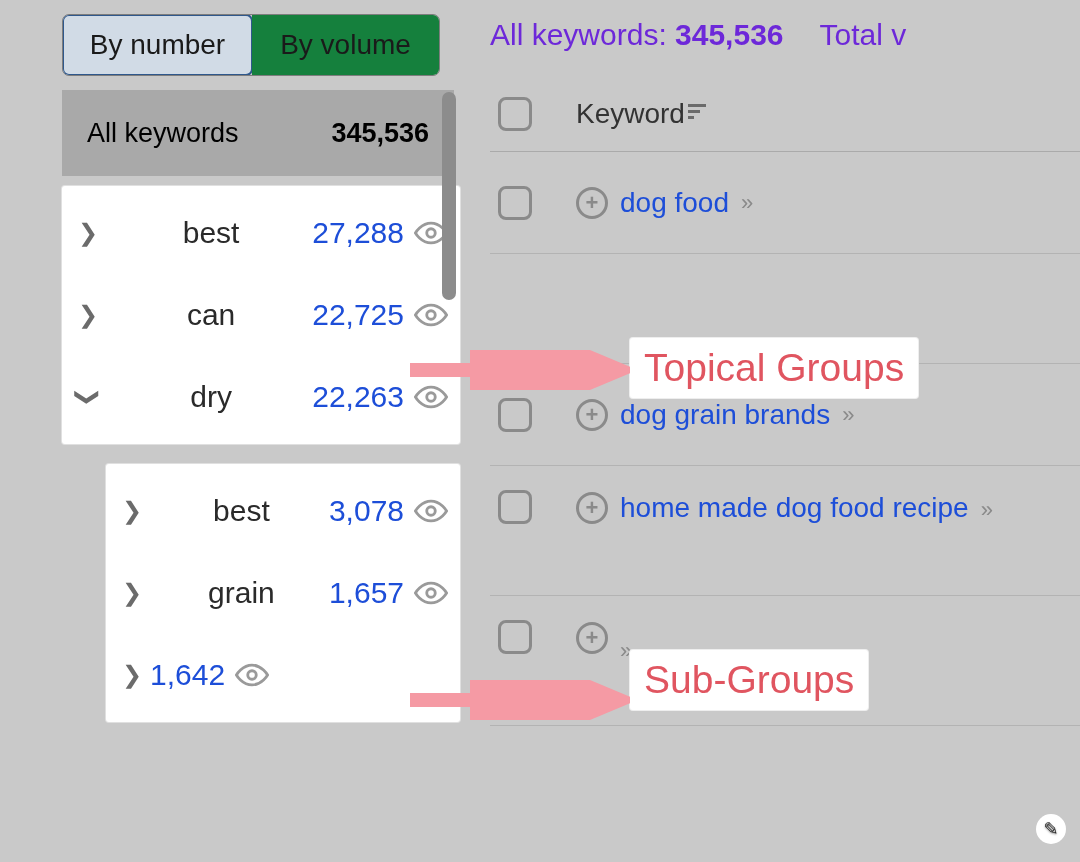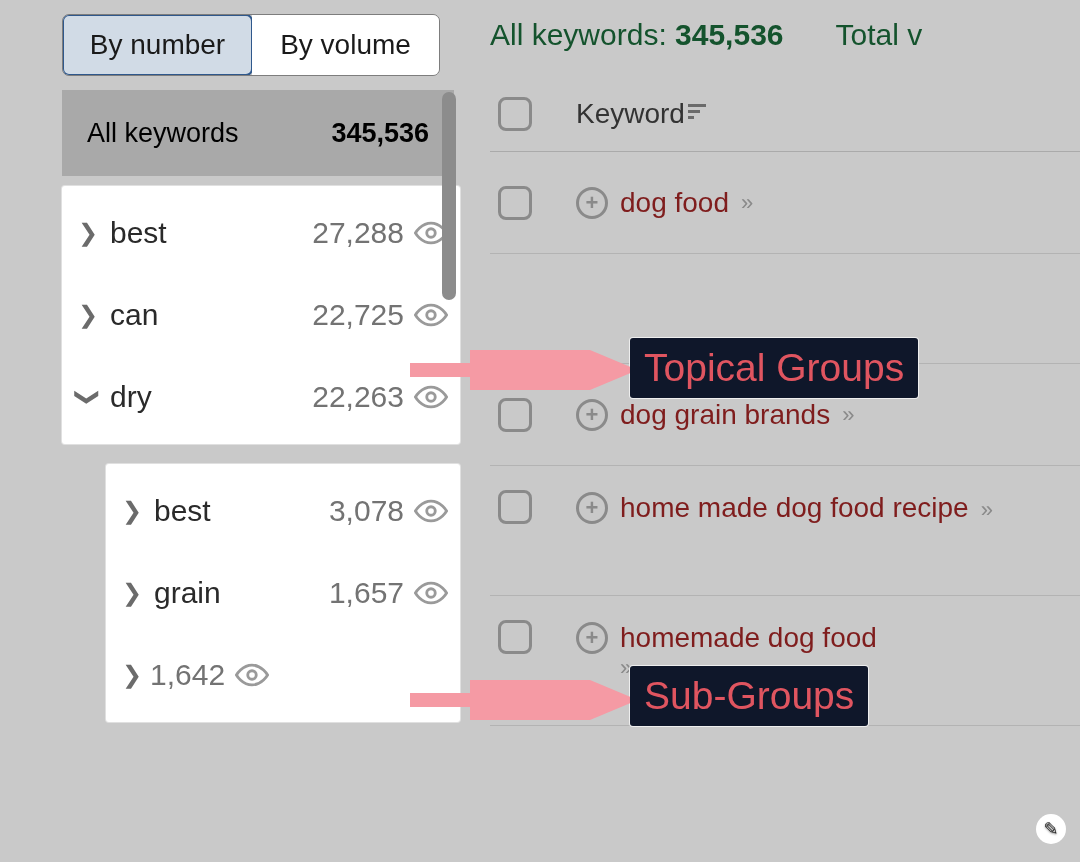--- a/index.html
+++ b/index.html
@@ -41,21 +41,21 @@
     font-size: 28px;
     color: #1a1a1a;
     cursor: pointer;
   }
   .tab.active {
     background: #d1dbe6;
     border: 2px solid #2f588c;
     border-radius: 7px;
     margin: -1px;
   }
-  .tab:not(.active) { background: #ffffff; }
+  .tab:not(.active) { background: #15803d; }
 
   .summary-row {
     display: flex;
     align-items: center;
     height: 86px;
     padding: 0 25px;
     background: #a9a9a9;
     font-size: 27px;
     color: #000000;
     justify-content: space-between;
@@ -85,37 +85,37 @@
   .group-block.sub { margin-left: 44px; width: 354px; }
   .row {
     display: flex;
     align-items: center;
     height: 82px;
     padding: 0 12px 0 8px;
     font-size: 30px;
     color: #2a2a2a;
   }
   .row .chev { width: 36px; text-align: center; color: #6b6b6b; font-size: 24px; }
-  .row .name { flex: 1; padding-left: 4px; }
-  .row .num { font-size: 30px; color: #737373; padding-right: 10px; }
+  .row .name { flex: 1; padding-left: 4px; text-align: center; }
+  .row .num { font-size: 30px; color: #1d4ed8; padding-right: 10px; }
   .row .eye { color: #9a9a9a; display: inline-flex; }
   .row .eye svg { width: 34px; height: 34px; }
 
   
   .main {
     flex: 1;
     background: #c9c9c9;
     padding: 18px 0 0 26px;
     position: relative;
   }
   .top-stats {
     font-size: 30px;
-    color: #14532d;
-    display: flex;
-    gap: 52px;
+    color: #6d28d9;
+    display: flex;
+    gap: 36px;
     padding-bottom: 24px;
   }
   .top-stats b { font-weight: 700; }
 
   .header-row {
     display: flex;
     align-items: center;
     height: 76px;
     padding-left: 8px;
     border-bottom: 1px solid #aaa;
@@ -148,44 +148,44 @@
     border: 3px solid #8a8a8a;
     border-radius: 50%;
     display: inline-flex;
     align-items: center; justify-content: center;
     color: #8a8a8a;
     font-size: 22px; font-weight: 700;
     margin-right: 12px;
     flex-shrink: 0;
   }
   .kw-link {
-    color: #7f1d1d;
+    color: #1d4ed8;
     font-size: 28px;
     line-height: 1.25;
     max-width: 360px;
     cursor: pointer;
   }
   .kw-content { display: flex; align-items: center; }
   .kw-row.tall .kw-content { align-items: flex-start; }
   .kw-row.tall .plus-circle { margin-top: 2px; }
   .dbl-chev { color: #8a8a8a; font-size: 22px; margin-left: 12px; }
 
   
   .callout {
     position: absolute;
-    background: #0f172a;
+    background: #ffffff;
     border-radius: 3px;
     padding: 8px 14px;
     font-size: 39px;
     color: #e05560;
     font-weight: 400;
     box-shadow: 0 0 0 1px #eee;
   }
   .callout.c1 { left: 630px; top: 338px; }
-  .callout.c2 { left: 630px; top: 666px; }
+  .callout.c2 { left: 630px; top: 650px; }
 
   .arrow {
     position: absolute;
   }
   .arrow svg { display:block; }
 
   .watermark {
     position: absolute;
     right: 14px;
     bottom: 18px;
@@ -346,21 +346,21 @@
       <div class="kw-content">
         <span class="plus-circle">+</span>
         <span><span class="kw-link">home made dog food recipe</span><span class="dbl-chev">»</span></span>
       </div>
     </div>
 
     <div class="kw-row tall">
       <div class="checkbox"></div>
       <div class="kw-content">
         <span class="plus-circle">+</span>
-        <span><span class="kw-link">homemade dog food</span><br><span class="dbl-chev" style="margin-left:0">»</span></span>
+        <span><br><span class="dbl-chev" style="margin-left:0">»</span></span>
       </div>
     </div>
 
   </div>
 
 </div>
 
 <div class="callout c1">Topical Groups</div>
 <div class="callout c2">Sub-Groups</div>
 

